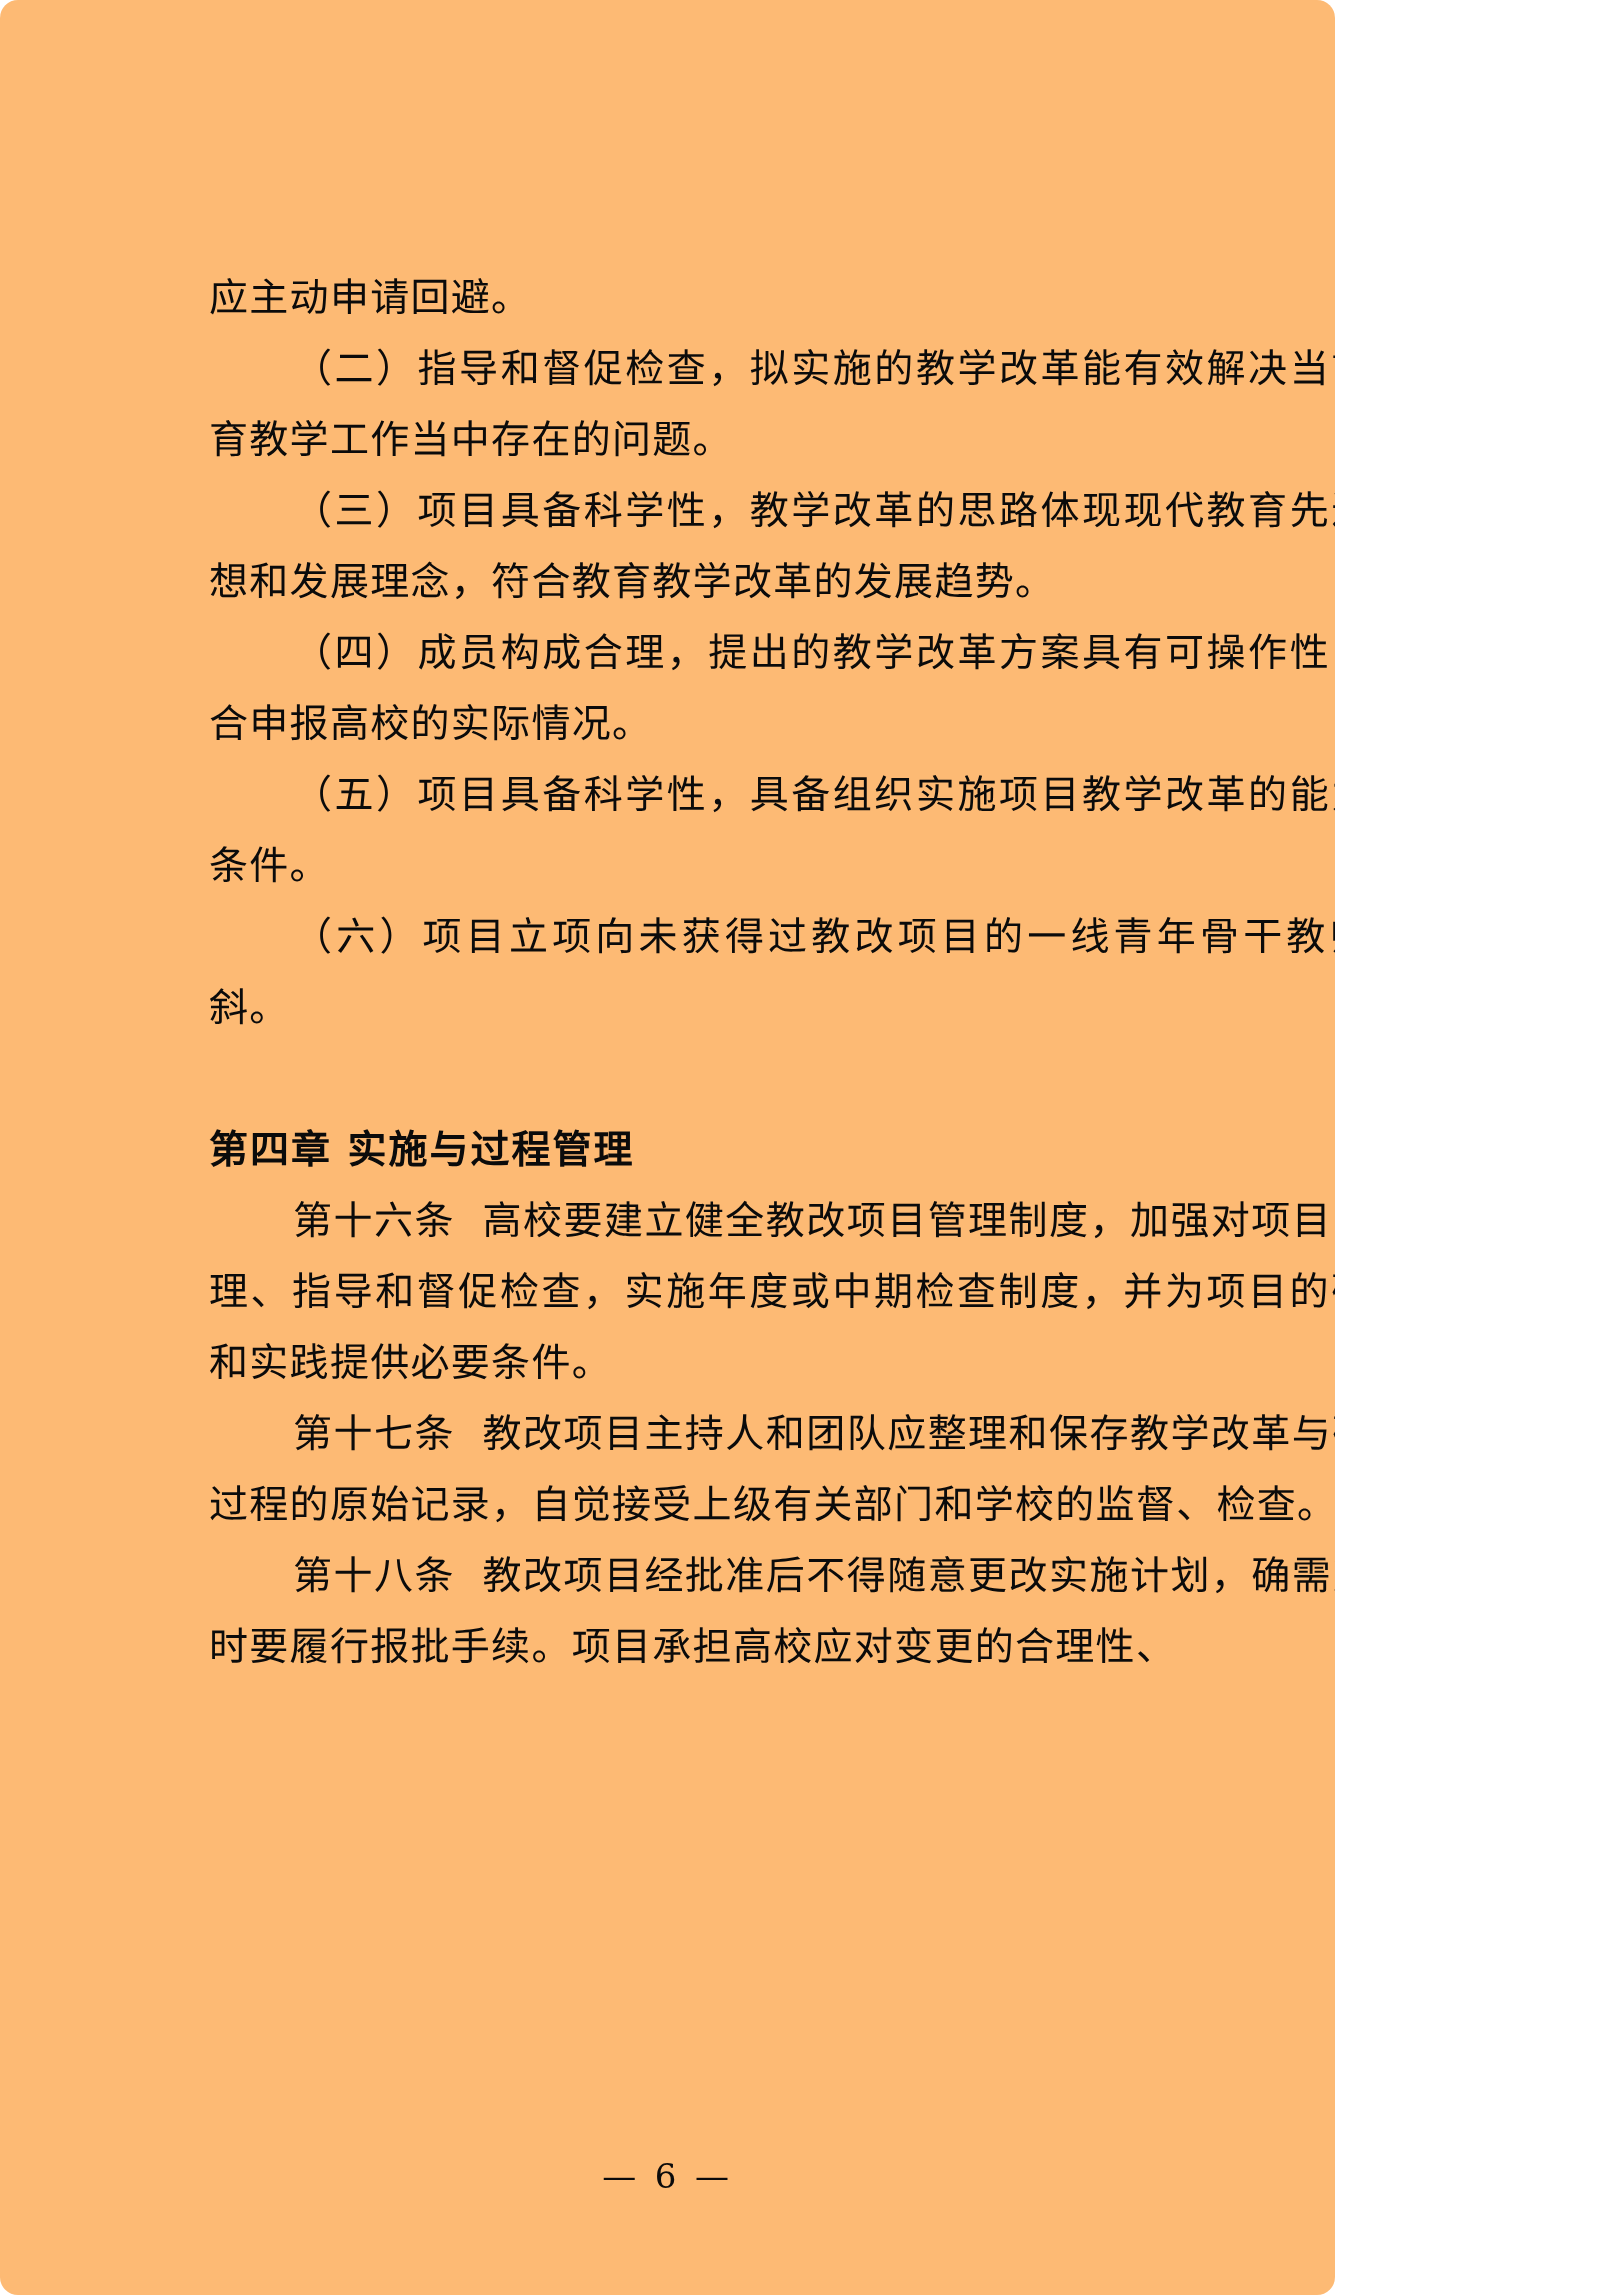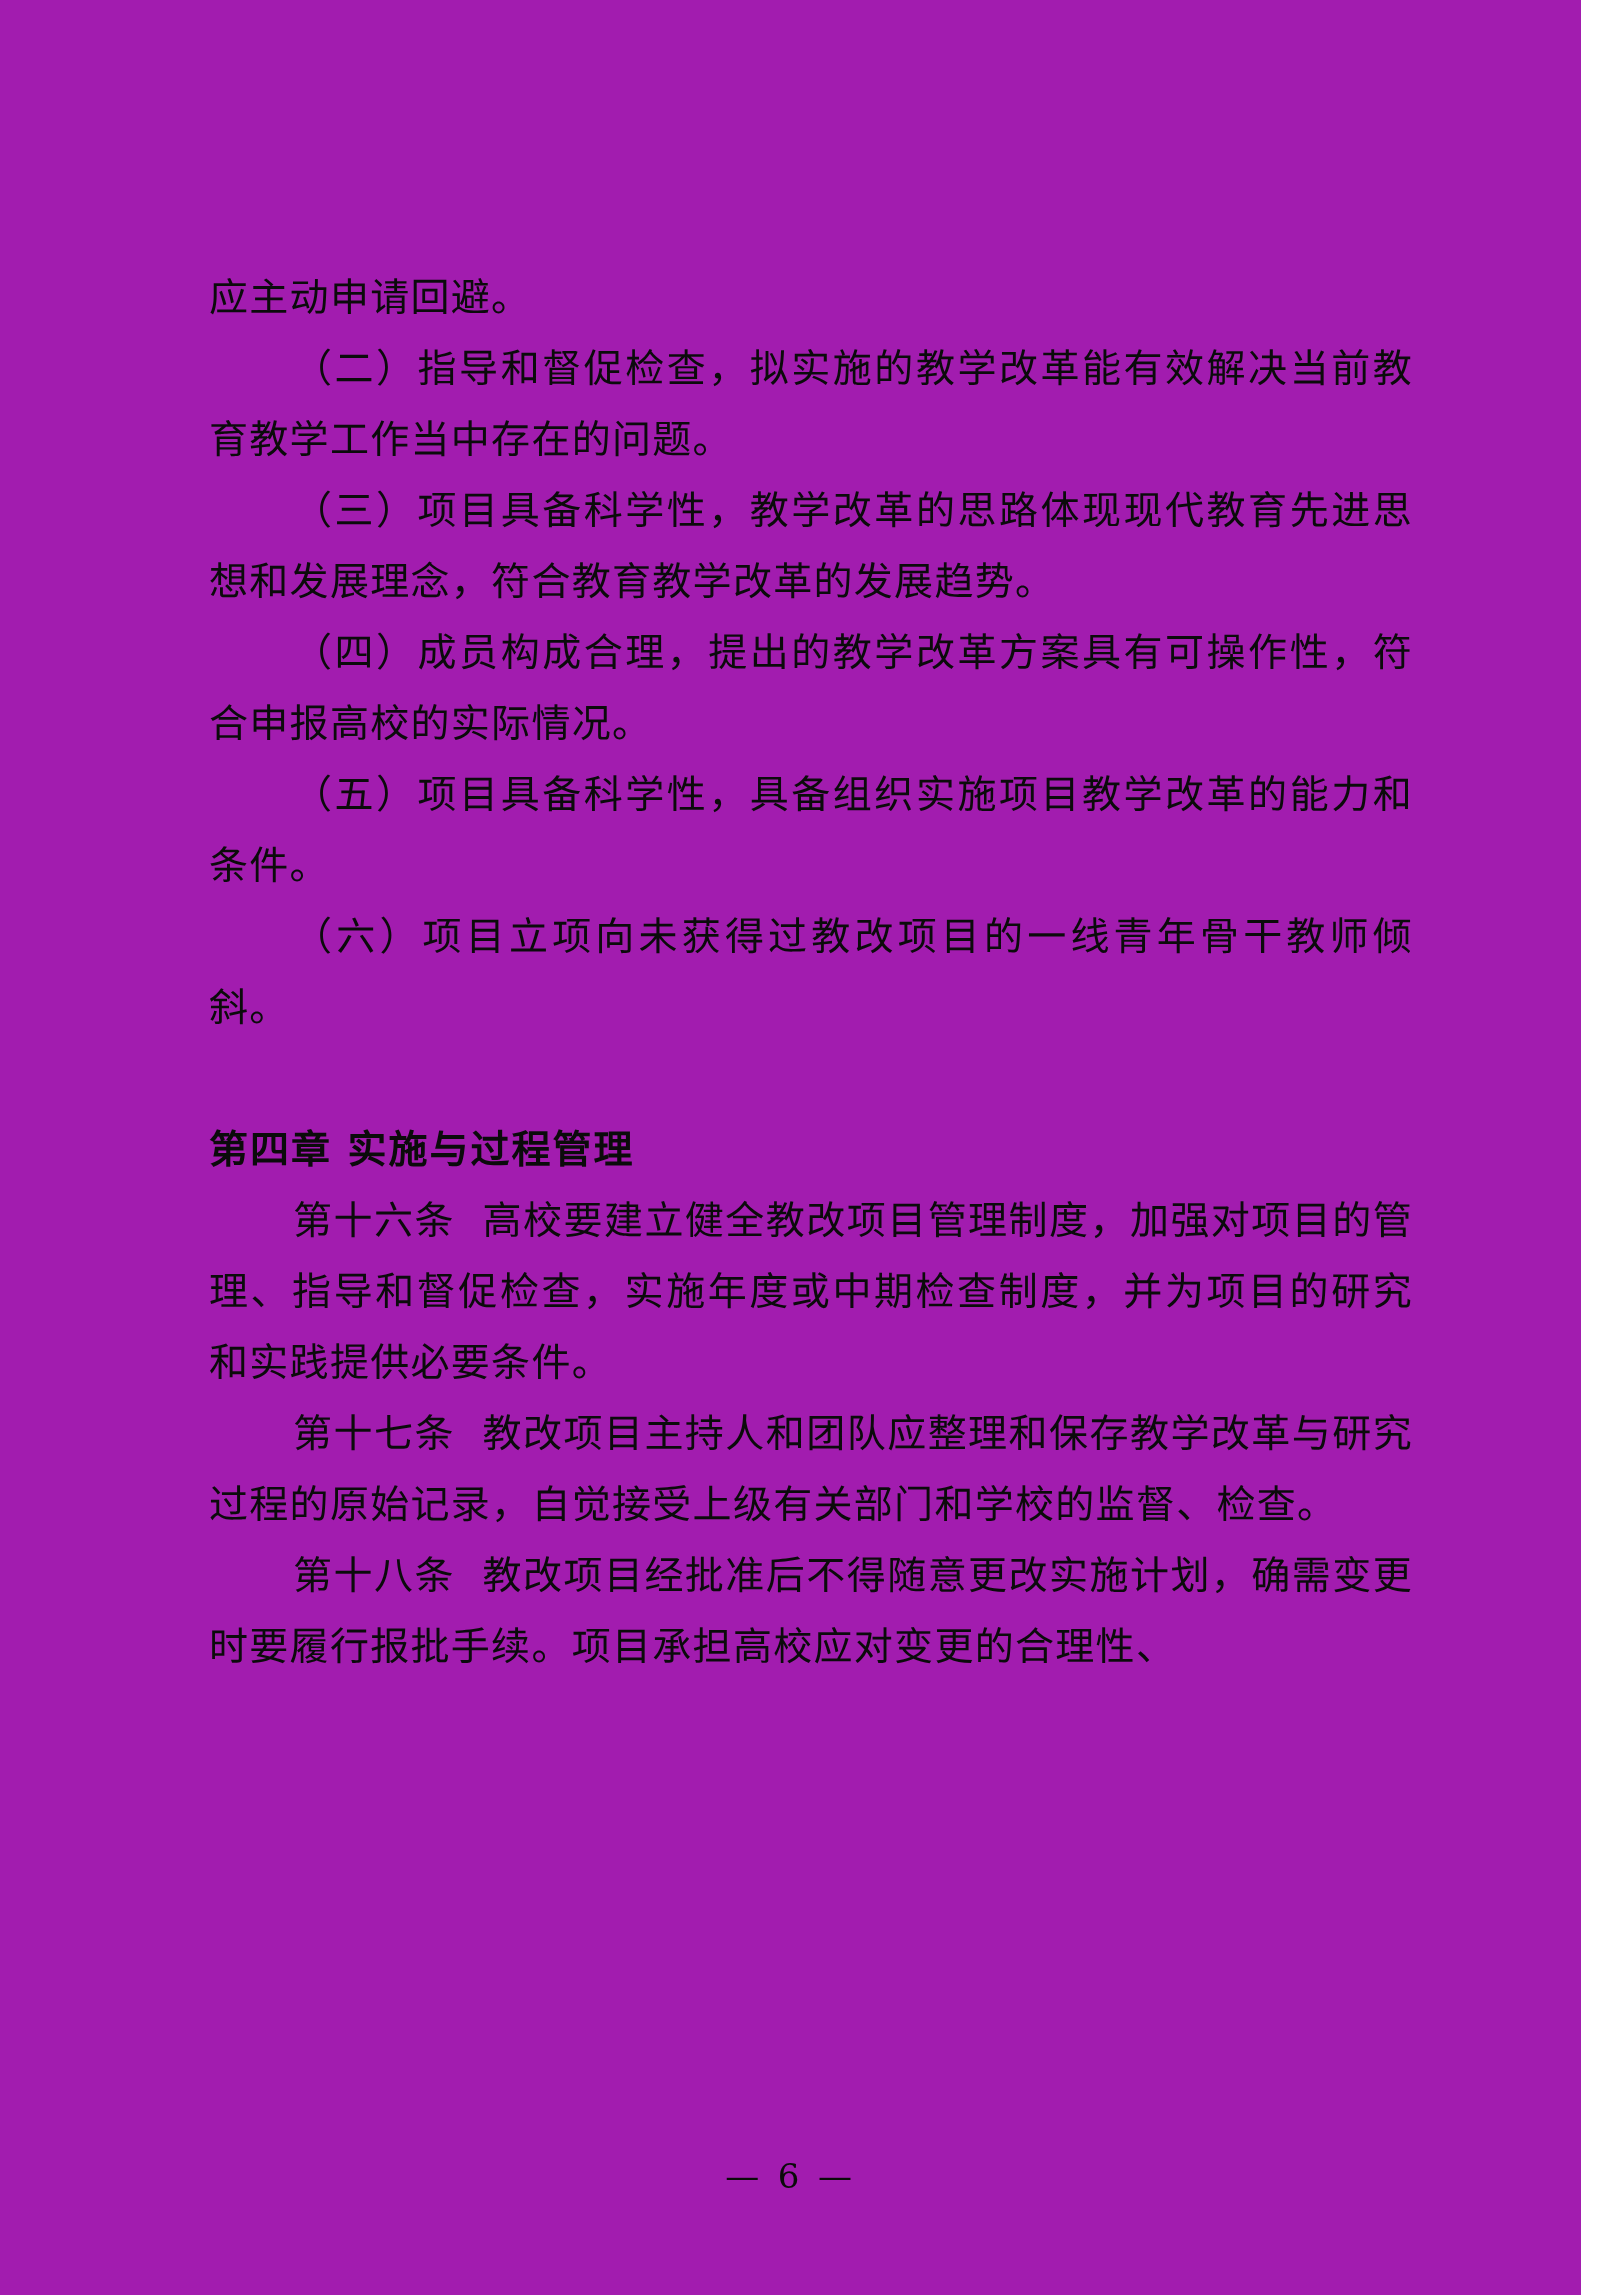--- a/index.html
+++ b/index.html
@@ -3,27 +3,28 @@
 <meta charset="utf-8">
 <title>document-page</title>
 <style>
   html, body {
     margin: 0;
     padding: 0;
     background: #ffffff;
   }
   .page {
     position: relative;
-    width: 1581px;
+    width: 1335px;
     height: 2295px;
-    background: #a21caf;
+    background: #fdba74;
     box-sizing: border-box;
     font-family: "DejaVu Serif", serif;
     color: #0b0b0b;
     overflow: hidden;
+    border-radius: 18px;
   }
   .content {
     position: absolute;
     left: 209px;
     top: 262px;
     width: 1204px;
   }
   .para {
     font-size: 39px;
     line-height: 71px;

